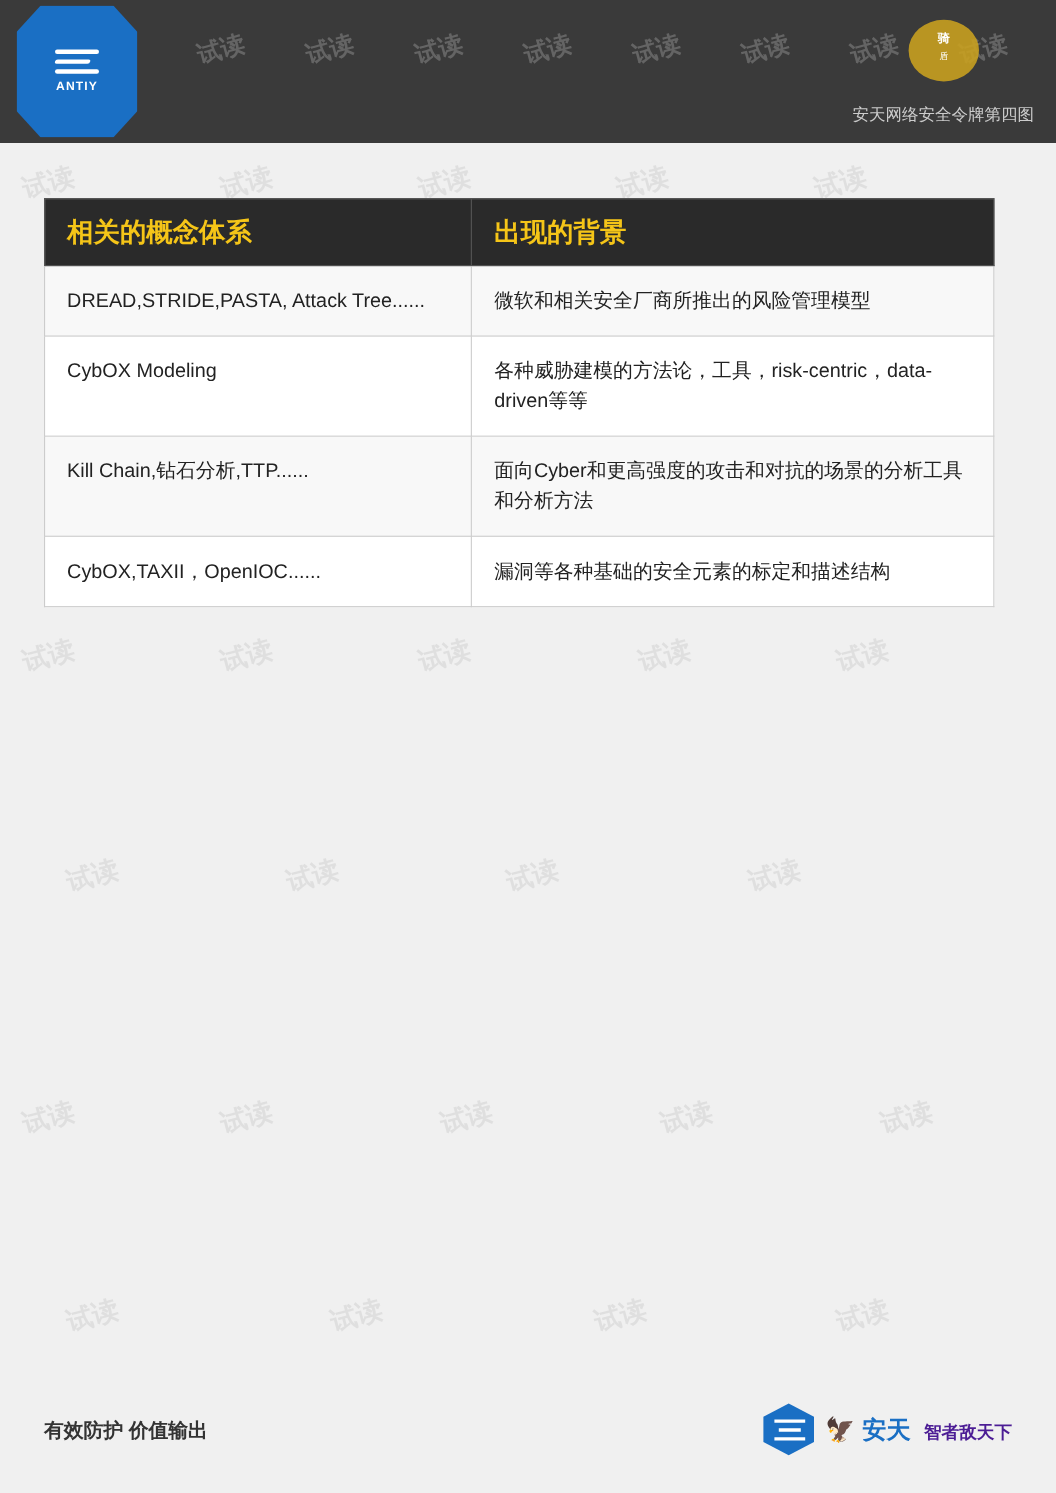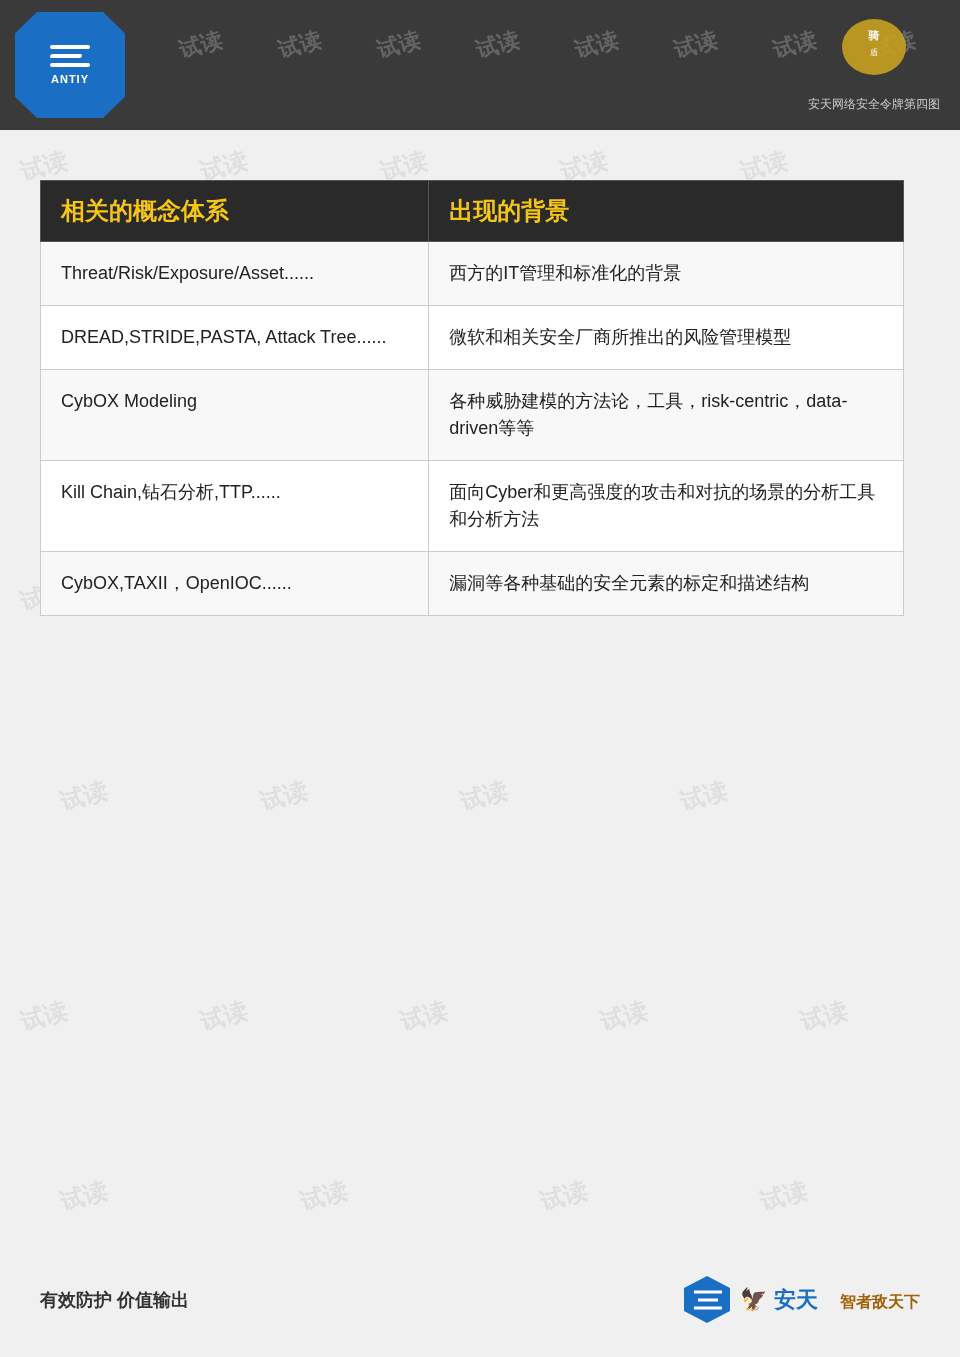--- a/index.html
+++ b/index.html
@@ -18,21 +18,21 @@
       height: 130px;
       background: #3a3a3a;
       display: flex;
       align-items: center;
       position: relative;
       overflow: hidden;
     }
 
     .header-logo {
       width: 110px;
-      height: 106px;
+      height: 120px;
       background: #1a6fc4;
       clip-path: polygon(20% 0%, 80% 0%, 100% 20%, 100% 80%, 80% 100%, 20% 100%, 0% 80%, 0% 20%);
       display: flex;
       flex-direction: column;
       align-items: center;
       justify-content: center;
       margin-left: 15px;
       position: relative;
       z-index: 2;
     }
@@ -94,21 +94,21 @@
       right: 20px;
       top: 50%;
       transform: translateY(-50%);
       display: flex;
       flex-direction: column;
       align-items: center;
     }
 
     .header-right-sub {
       color: #ccc;
-      font-size: 12px;
+      font-size: 15px;
       text-align: center;
       margin-top: 19px;
     }
 
     
     .body-watermark {
       position: absolute;
       top: 130px;
       left: 0;
       width: 100%;
@@ -271,24 +271,20 @@
 
 <div class="main-content">
   <table class="main-table">
     <thead>
       <tr>
         <th class="col-left">相关的概念体系</th>
         <th class="col-right">出现的背景</th>
       </tr>
     </thead>
     <tbody id="table-body">
-    <tr>
-          <td>Threat/Risk/Exposure/Asset......</td>
-          <td>西方的IT管理和标准化的背景</td>
-        </tr>
         <tr>
           <td>DREAD,STRIDE,PASTA, Attack Tree......</td>
           <td>微软和相关安全厂商所推出的风险管理模型</td>
         </tr>
         <tr>
           <td>CybOX Modeling</td>
           <td>各种威胁建模的方法论，工具，risk-centric，data-driven等等</td>
         </tr>
         <tr>
           <td>Kill Chain,钻石分析,TTP......</td>
@@ -309,17 +305,17 @@
     <svg width="55" height="55" viewBox="0 0 55 55">
       <polygon points="27,4 50,16 50,39 27,51 4,39 4,16" fill="#1a6fc4"></polygon>
       <line x1="14" y1="20" x2="42" y2="20" stroke="white" stroke-width="3"></line>
       <line x1="18" y1="28" x2="38" y2="28" stroke="white" stroke-width="3"></line>
       <line x1="14" y1="36" x2="42" y2="36" stroke="white" stroke-width="3"></line>
     </svg>
     <div style="display:flex; flex-direction:column;">
       <span style="color:#1a6fc4; font-size:22px; font-weight:bold;">
         <span style="color:#e84040;">🦅</span>
         <span>安天</span>
-        <span style="color:#a16207; font-size:16px; margin-left:16px;">智者敌天下</span>
+        <span style="color:#4c1d95; font-size:16px; margin-left:6px;">智者敌天下</span>
       </span>
     </div>
   </div>
 </div>
 
 </body></html>

